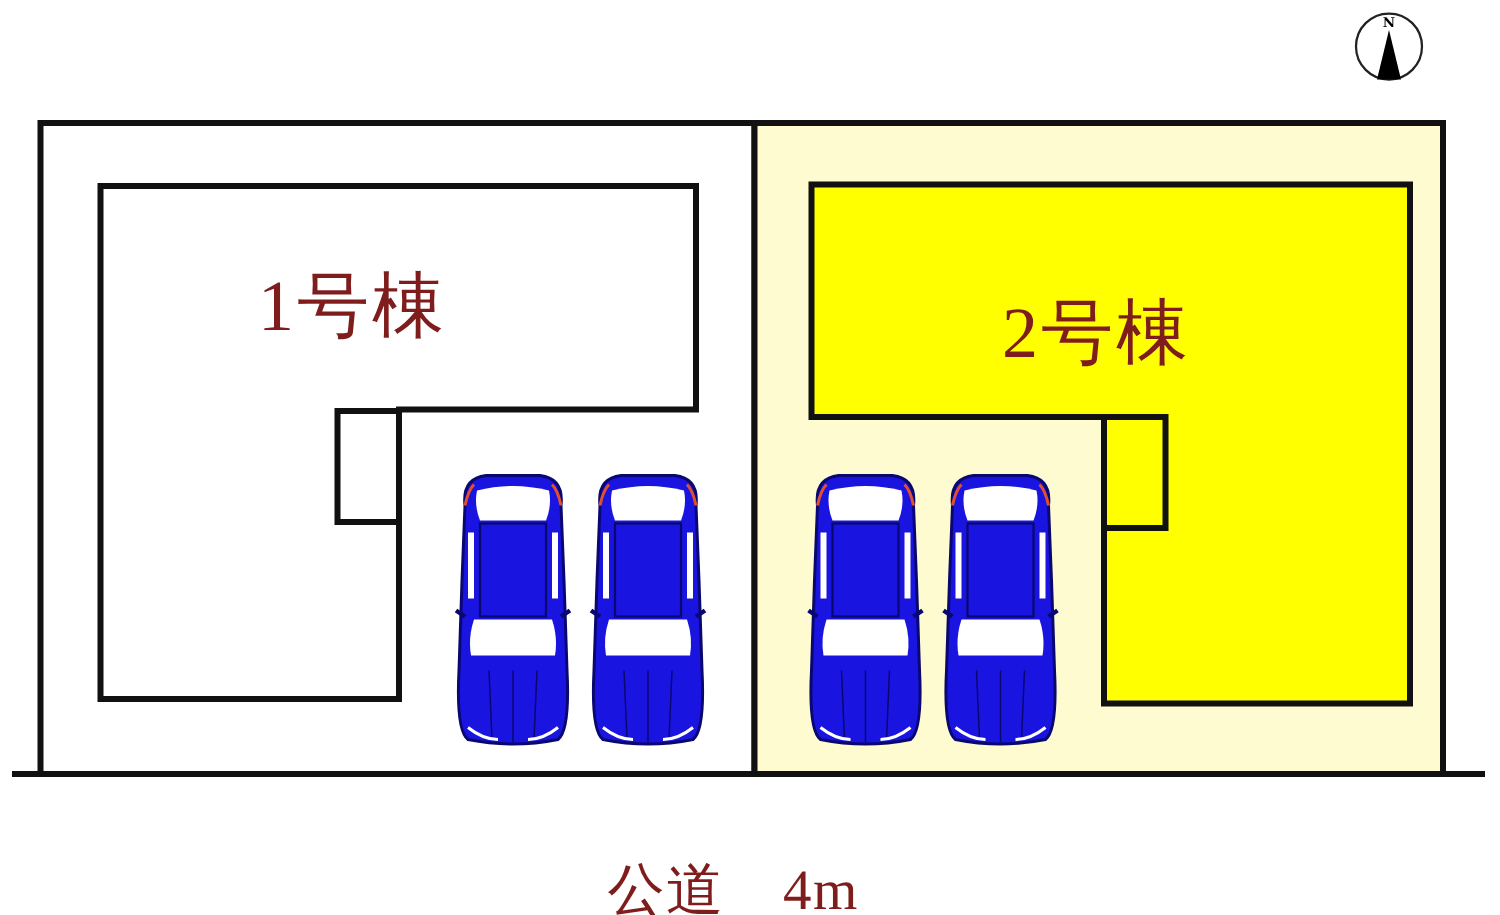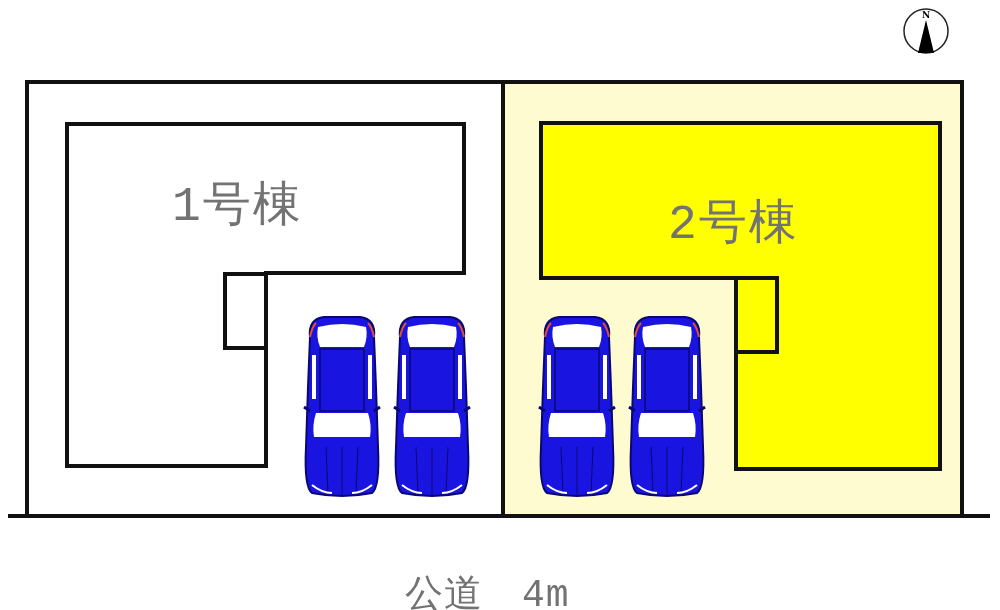--- a/index.html
+++ b/index.html
@@ -1,18 +1,18 @@
 <!DOCTYPE html>
 <html><head>
 <meta charset="utf-8">
 <style>
   html, body { margin: 0; padding: 0; background: #ffffff; }
   body { width: 1000px; height: 610px; position: relative; overflow: hidden; font-family: "DejaVu Sans", sans-serif; }
   svg.plan { position: absolute; left: 0; top: 0; }
-  .label { position: absolute; color: #737373; white-space: nowrap; font-family: Liberation Mono, monospace; }
+  .label { position: absolute; color: #7f1d1d; white-space: nowrap; font-family: Liberation Serif, serif; }
   .bldg-label { font-size: 48px; letter-spacing: 2px; }
   .road-label { font-size: 38px; letter-spacing: 1px; }
   .compass { position: absolute; left: 901px; top: 6px; width: 50px; height: 50px; }
 </style>
 </head>
 <body>
 
 <svg class="plan" width="1000" height="610" viewBox="0 0 1000 610">
   <defs>
     <g id="car">

